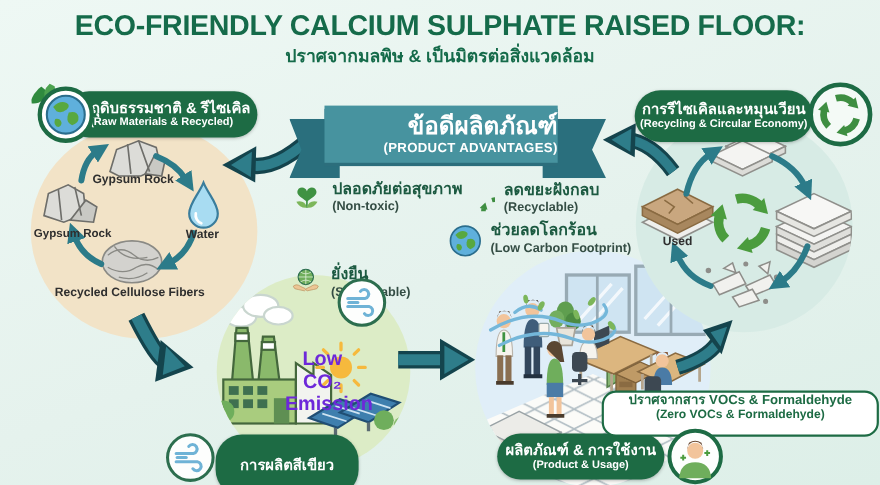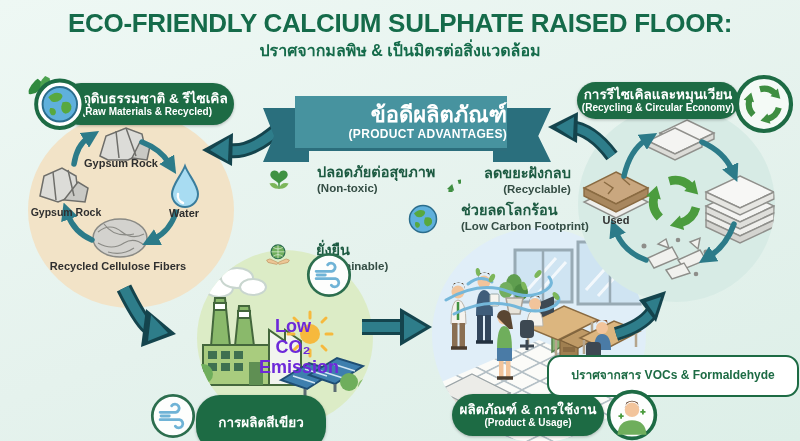--- a/index.html
+++ b/index.html
@@ -22,35 +22,35 @@
   
   .ribbon-main{left:295px;top:96px;width:212px;height:52px;background:#47939f;z-index:5;
     display:flex;flex-direction:column;align-items:flex-end;justify-content:center;color:#fff;
     box-shadow:0 3px 0 #2c6e7c;}
   .ribbon-main .th{font-size:22px;font-weight:bold;line-height:1.05;}
   .ribbon-main .en{font-size:12px;font-weight:bold;letter-spacing:.3px;}
   .tail{background:#2a6f7d;z-index:4;height:54px;top:108px;}
   .tail-l{left:263px;width:46px;clip-path:polygon(100% 0,100% 100%,0 100%,24% 52%,0 0);}
   .tail-r{left:493px;width:58px;clip-path:polygon(0 0,100% 0,78% 52%,100% 100%,0 100%);}
   
-  .adv{display:flex;gap:23px;align-items:flex-start;z-index:6;}
+  .adv{display:flex;gap:8px;align-items:flex-start;z-index:6;}
   .adv .txt{display:flex;flex-direction:column;line-height:1.25;}
   .adv .th{font-size:14.5px;font-weight:bold;color:#1c5a41;white-space:nowrap;}
   .adv .en{font-size:11.5px;font-weight:bold;color:#344d44;white-space:nowrap;}
   .adv svg{display:block;}
   
   .circle{border-radius:50%;overflow:hidden;z-index:1;}
   .c-materials{left:28px;top:112px;width:206px;height:196px;background:#f2e3c7;}
   .c-green{left:197px;top:250px;width:176px;height:176px;background:#dcecc6;}
   .c-office{left:432px;top:228px;width:214px;height:214px;background:#e0eef8;}
   .c-recycle{left:578px;top:106px;width:197px;height:196px;background:#d7ebe5;}
   .clabel{position:absolute;text-align:center;font-weight:bold;color:#2f2f2f;font-size:11px;line-height:1.1;}
   .overlay{left:0;top:0;z-index:2;pointer-events:none;}
   .boxvocs{left:547px;top:355px;width:248px;height:38px;background:#fff;border:2.5px solid #1d6b44;
-    border-radius:13px;z-index:7;display:flex;flex-direction:column;align-items:center;justify-content:center;
+    border-radius:13px;z-index:7;display:flex;flex-direction:column;align-items:center;justify-content:flex-start;
     color:#1d6b44;font-weight:bold;line-height:1.15;}
   .boxvocs .l1{font-size:12px;}
   .boxvocs .l2{font-size:11px;}
   .emission{left:62px;top:46px;width:68px;text-align:center;font-size:18px;font-weight:bold;color:#6d28d9;line-height:1.15;margin-top:20px;}
   .hidden-defs{position:absolute;width:0;height:0;overflow:hidden;}
 </style>
 </head>
 <body>
 
 <svg class="hidden-defs" aria-hidden="true">
@@ -384,21 +384,21 @@
 
   <div class="abs adv" style="left:264px;top:163px;">
     <svg width="30" height="30" viewBox="0 0 100 100">
         <use href="#sym-heartplant"></use>
       </svg>
     <div class="txt">
       <span class="th">ปลอดภัยต่อสุขภาพ</span>
       <span class="en">(Non-toxic)</span>
     </div>
   </div>
-  <div class="abs adv" style="left:433px;top:164px;text-align:right;">
+  <div class="abs adv" style="left:422px;top:164px;">
     <svg width="28" height="28" viewBox="-50 -50 100 100" style="color:#3e8e41;">
         <use href="#sym-recycle"></use>
       </svg>
     <div class="txt">
       <span class="th">ลดขยะฝังกลบ</span>
       <span class="en">(Recyclable)</span>
     </div>
   </div>
   <div class="abs adv" style="left:263px;top:201px;margin-top:40px;">
     <svg width="30" height="30" viewBox="0 0 100 100">
@@ -423,21 +423,21 @@
     <div class="th">วัตถุดิบธรรมชาติ &amp; รีไซเคิล</div>
     <div class="en">(Raw Materials &amp; Recycled)</div>
   </div>
   <svg class="abs iconcircle" style="left:26px;top:72px;" width="62" height="60" viewBox="0 0 110 100">
     <path d="M20 8 Q2 14 5 36 Q25 38 29 16 Z" fill="#2f8a3e"></path>
     <path d="M34 4 Q20 16 28 34 Q46 28 42 8 Z" fill="#4ca24f"></path>
     <circle cx="60" cy="54" r="42" fill="#ffffff" stroke="#1d6b44" stroke-width="7"></circle>
     <use href="#sym-globe" x="26" y="20" width="68" height="68"></use>
   </svg>
 
-  <div class="abs pill" style="left:577px;top:82px;width:162px;height:37px;">
+  <div class="abs pill" style="left:577px;top:82px;width:162px;height:47px;">
     <div class="th">การรีไซเคิลและหมุนเวียน</div>
     <div class="en">(Recycling &amp; Circular Economy)</div>
   </div>
   <svg class="abs iconcircle" style="left:734px;top:74px;" width="60" height="60" viewBox="0 0 100 100">
     <circle cx="50" cy="50" r="45" fill="#f4faf6" stroke="#1d6b44" stroke-width="7"></circle>
     <g color="#3e8e41">
         <use href="#sym-recycle" x="16" y="16" width="68" height="68"></use>
       </g>
   </svg>
 
@@ -459,15 +459,16 @@
 
   <svg class="abs iconcircle" style="left:306px;top:252px;z-index:6;" width="46" height="46" viewBox="0 0 100 100">
       <use href="#sym-wind"></use>
     </svg>
   <svg class="abs iconcircle" style="left:150px;top:393px;z-index:6;" width="46" height="46" viewBox="0 0 100 100">
       <use href="#sym-wind"></use>
     </svg>
 
   <div class="abs boxvocs">
     <div class="l1">ปราศจากสาร VOCs &amp; Formaldehyde</div>
+    <div class="l2">(Zero VOCs &amp; Formaldehyde)</div>
   </div>
 
 </div>
 
 </body></html>

